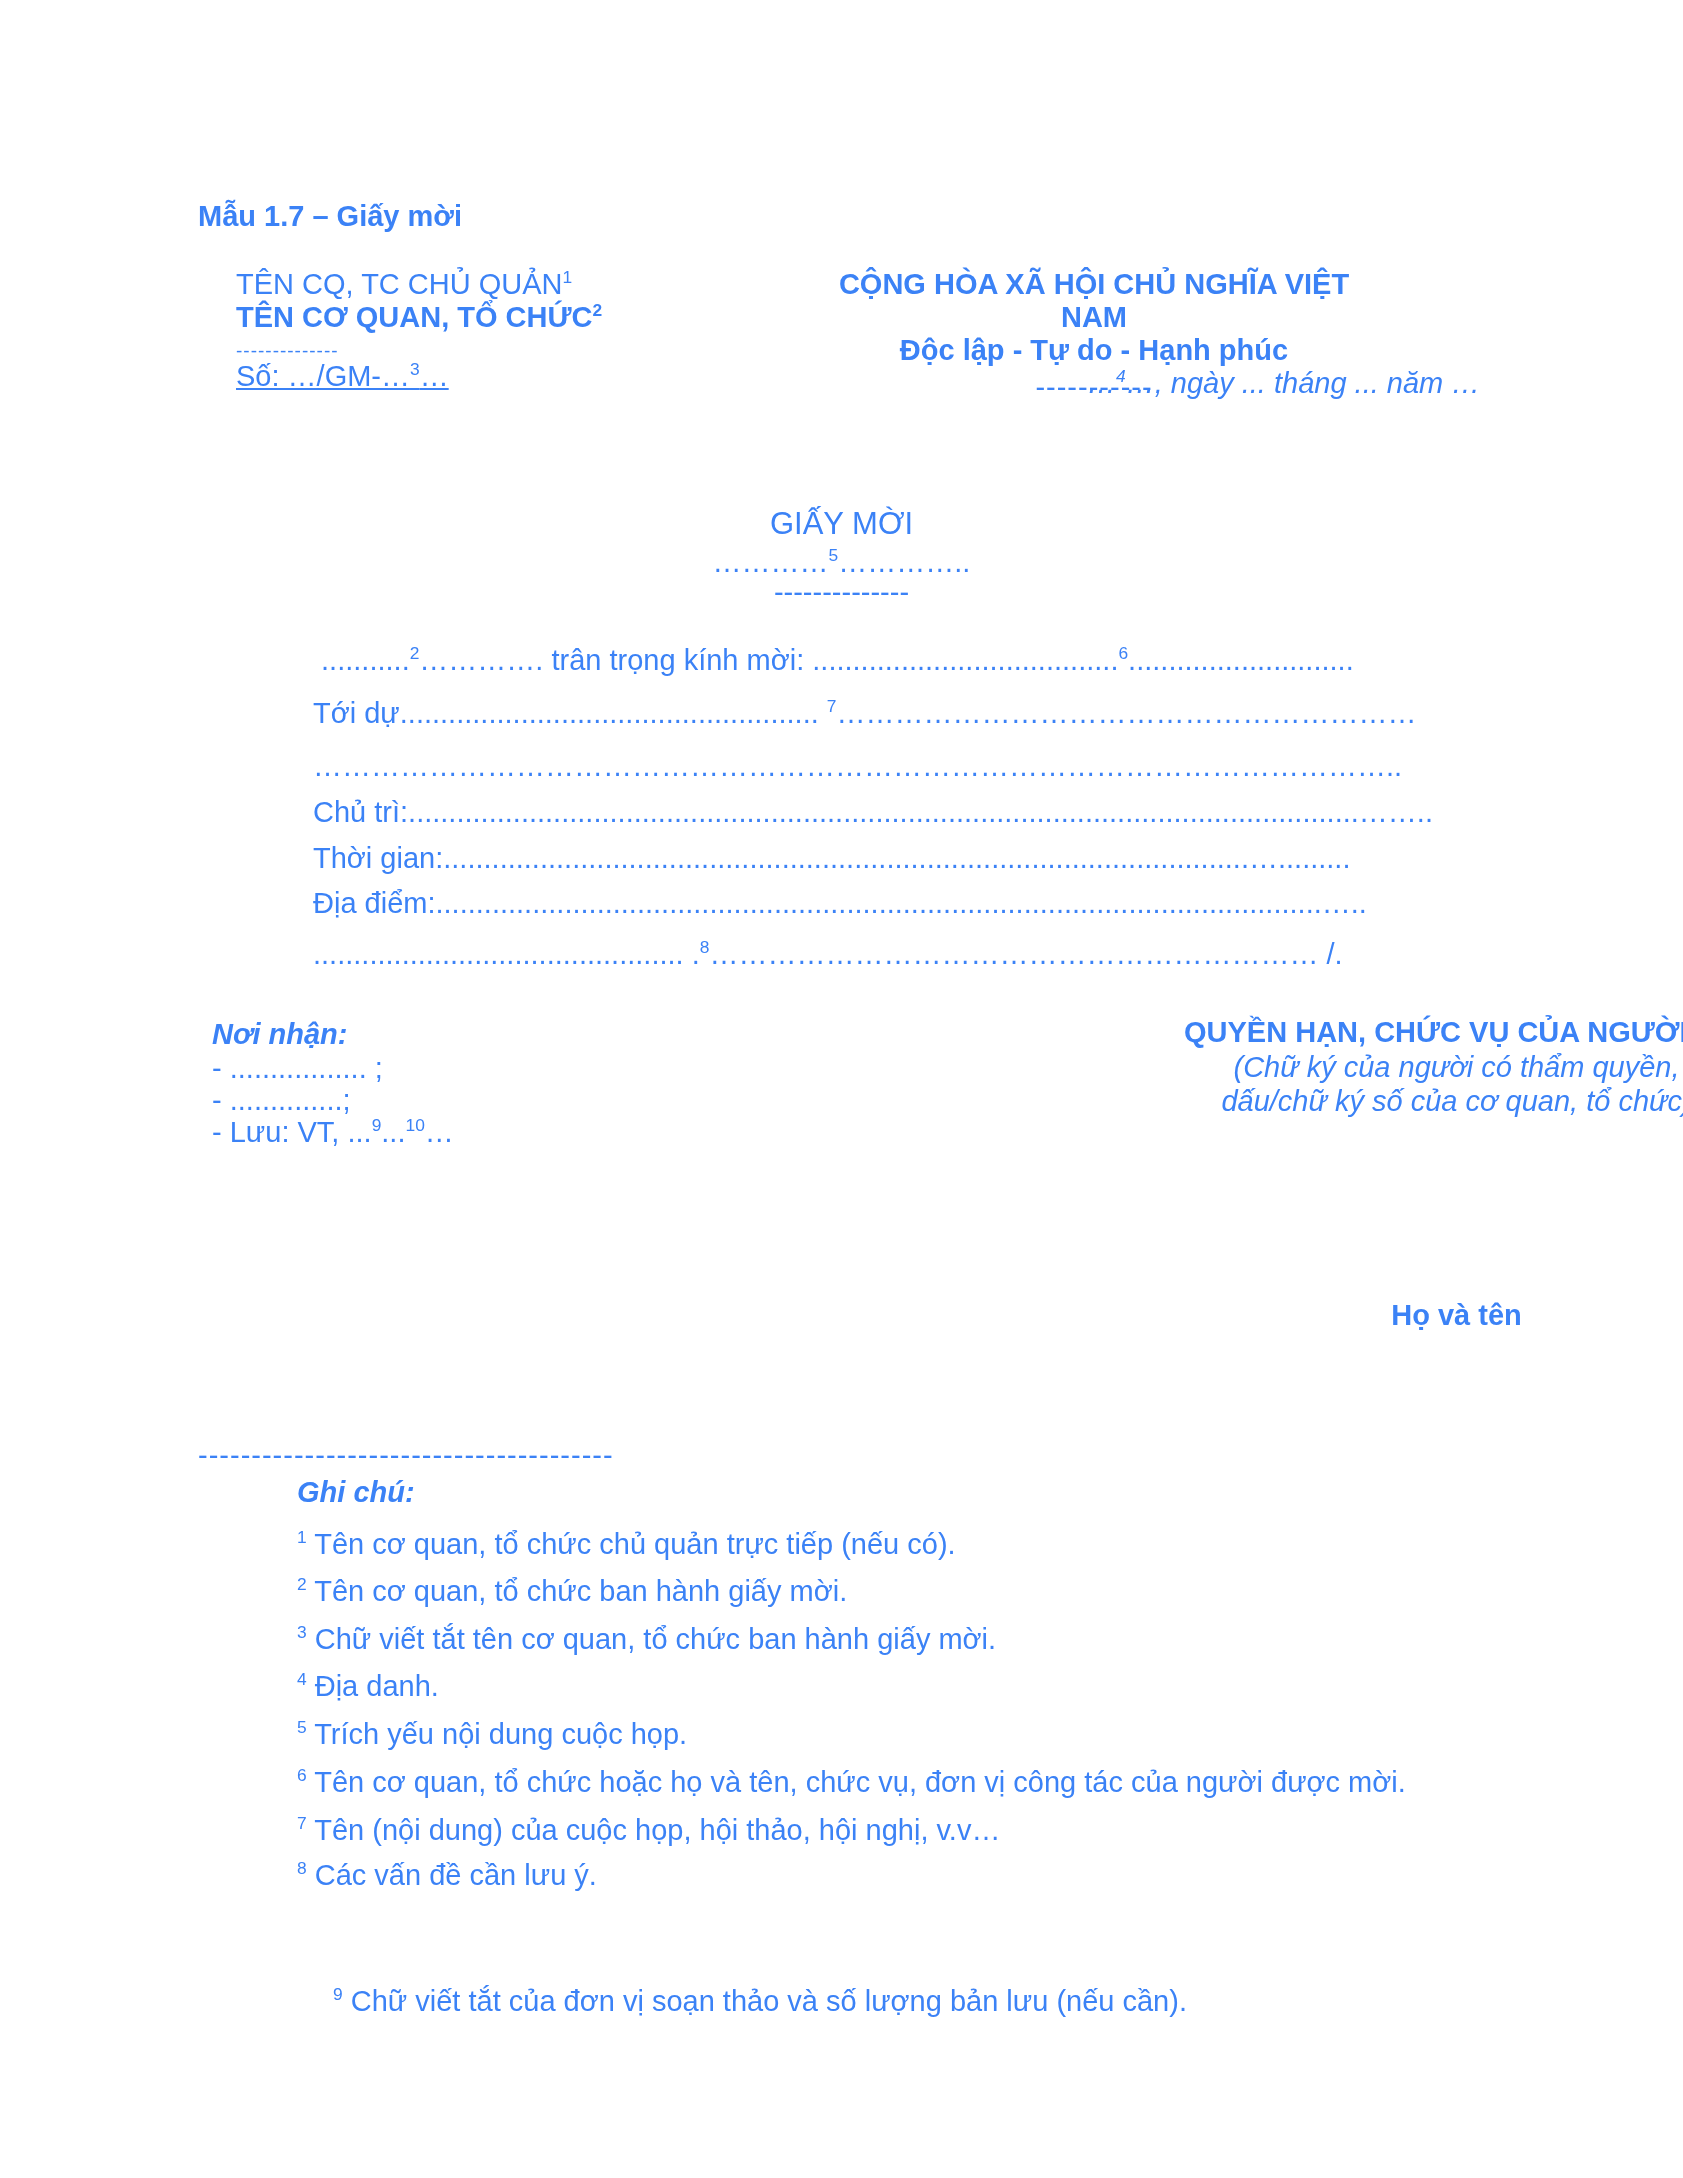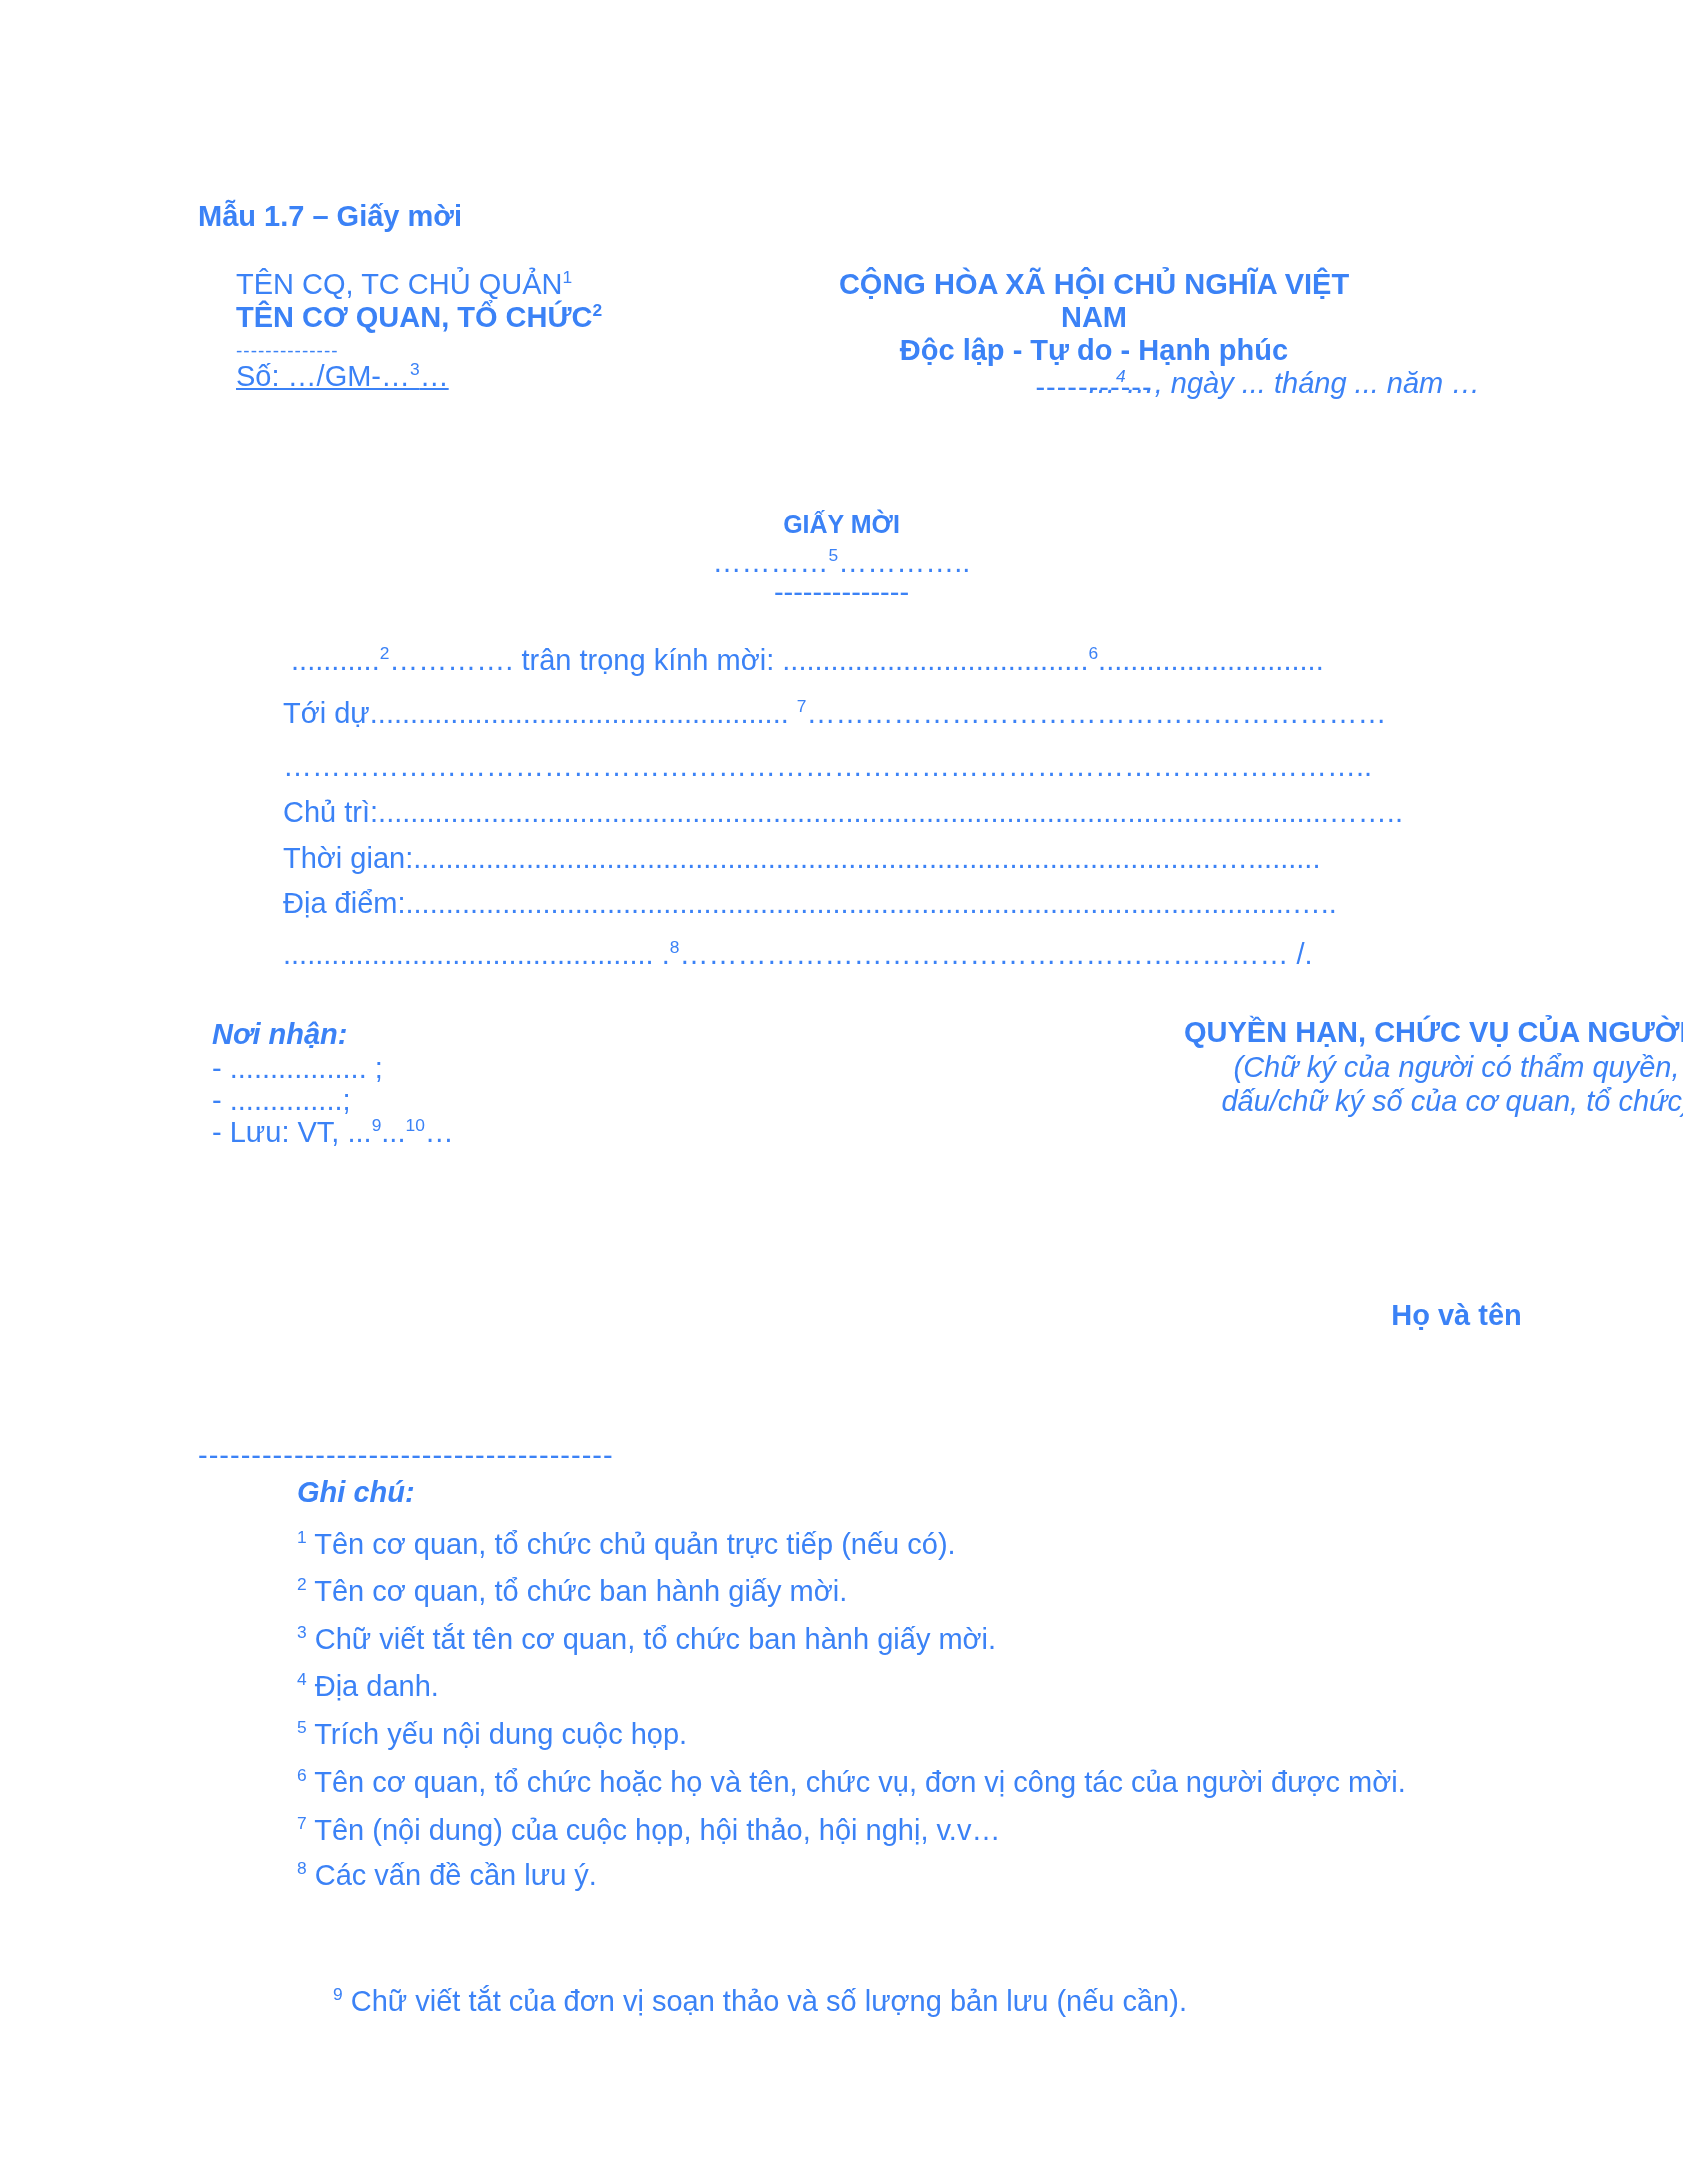--- a/index.html
+++ b/index.html
@@ -24,25 +24,25 @@
   .hleft .hdiv{font-size:19px;line-height:18px;margin-top:8px;letter-spacing:1px;}
   .hleft .hnum{text-decoration:underline;}
 
   .hright{left:812px;top:268px;width:564px;text-align:center;line-height:33px;}
   .hright .hl{font-weight:bold;}
   .hright .hdivr{line-height:22px;margin-top:9px;letter-spacing:1px;}
 
   .dateline{left:1087px;top:367px;font-style:italic;}
 
   .titleblock{left:594px;top:506px;width:495px;text-align:center;}
-  .doc-title{font-weight:bold;font-size:25px;line-height:36px;}
+  .doc-title{font-weight:normal;font-size:31px;line-height:36px;}
   .subject{line-height:35px;margin-top:3px;}
   .tdiv{line-height:24px;}
 
-  .bline{left:283px;}
+  .bline{left:313px;}
   .b1{top:644px;} .b2{top:697px;} .b3{top:750px;} .b4{top:796px;}
   .b5{top:842px;} .b6{top:887px;} .b7{top:938px;}
 
   .noinhan{left:212px;top:1016px;}
   .noinhan .nh{font-weight:bold;font-style:italic;line-height:36px;}
   .noinhan .ni{line-height:32px;}
 
   .sig{left:1184px;top:1014px;width:545px;text-align:center;}
   .sig-title{font-weight:bold;white-space:nowrap;line-height:36px;}
   .sig-note{font-style:italic;line-height:34px;}

